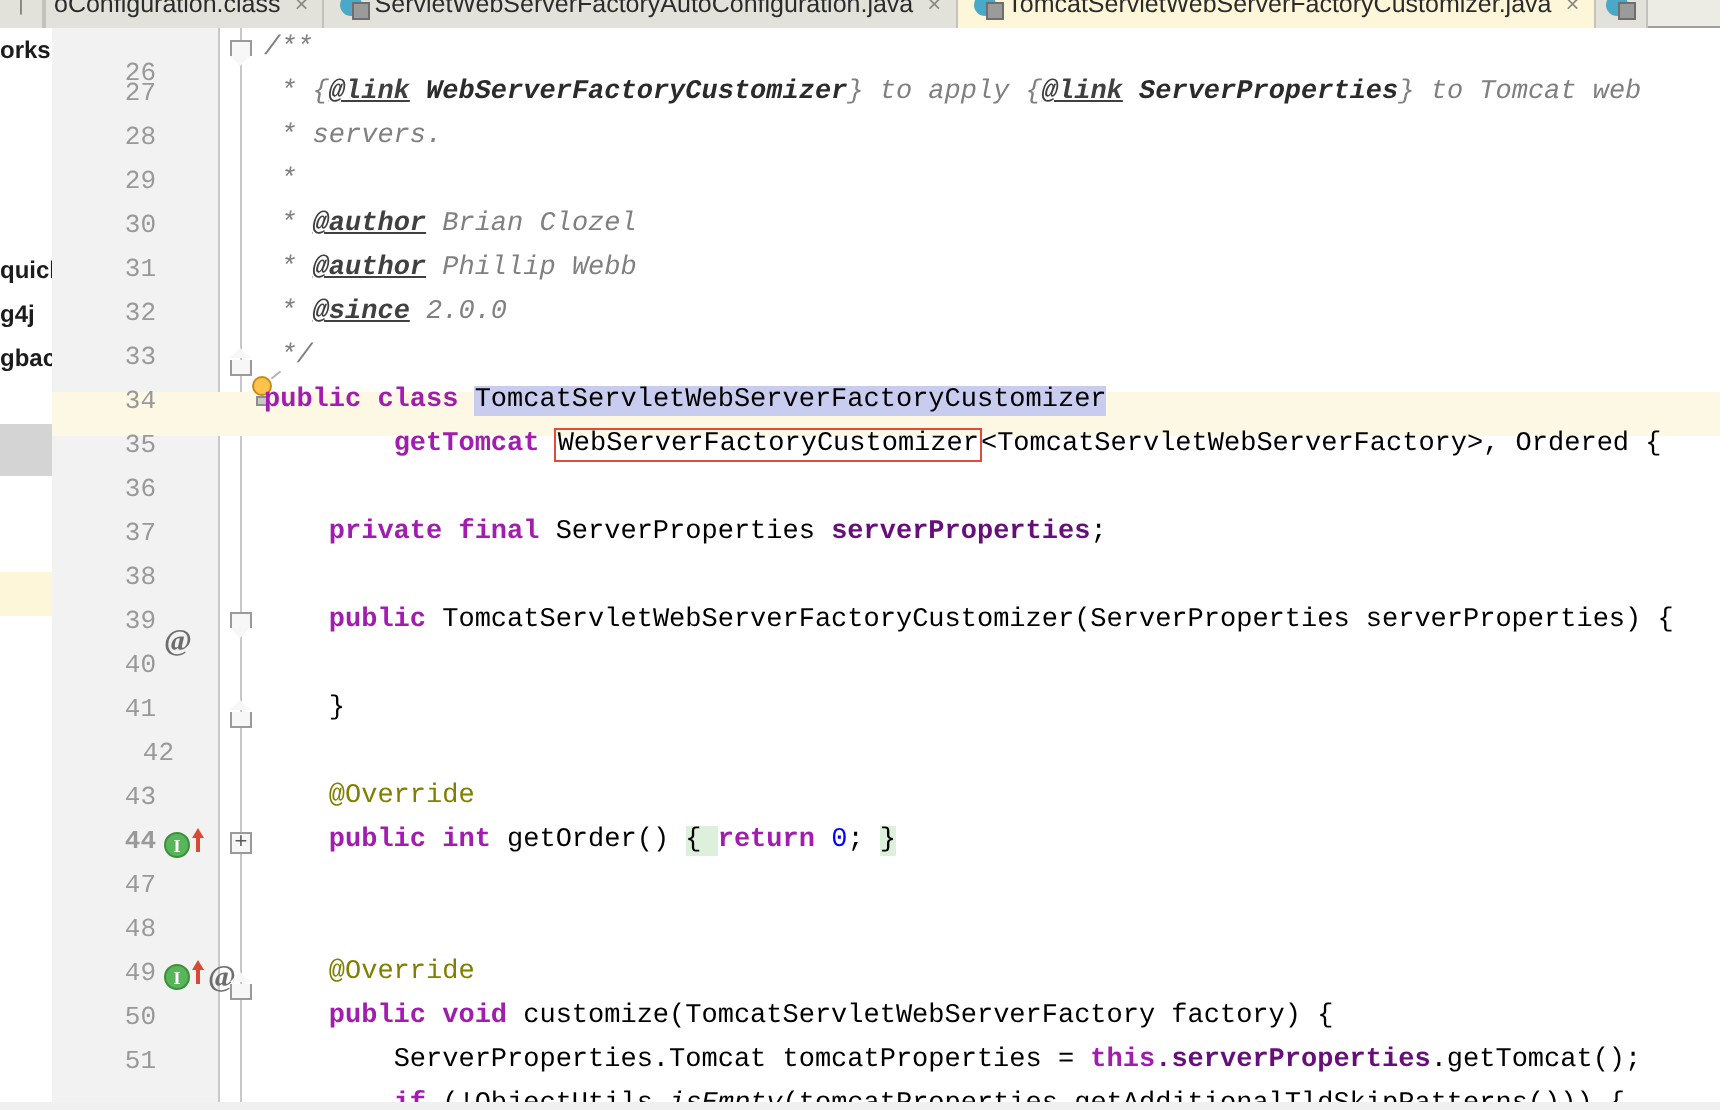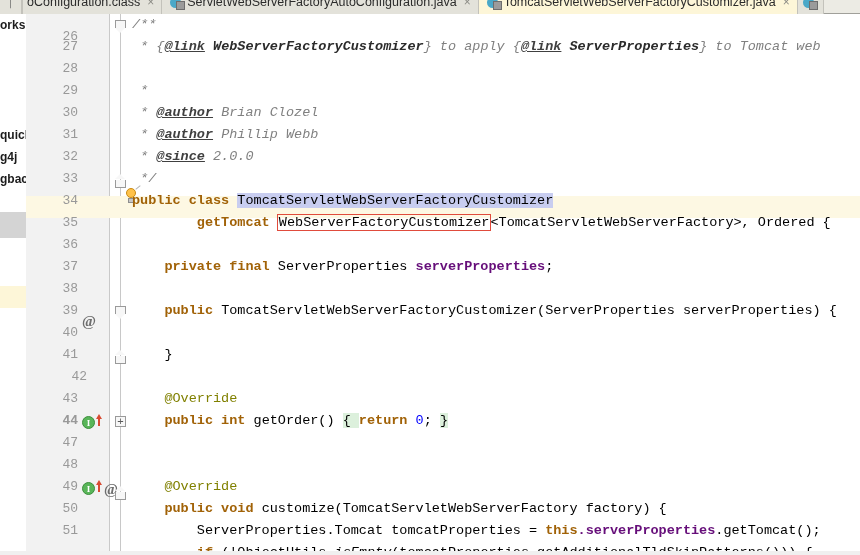--- a/index.html
+++ b/index.html
@@ -109,21 +109,21 @@
     white-space: pre;
   }
   .code {
     position: absolute; left: 22px; right: 0;
     font-family: "Liberation Mono", monospace;
     font-size: 13.5px; line-height: 22px;
     color: #000000; white-space: pre;
   }
 
   
-  .kw  { color: #a16207; font-weight: bold; }
+  .kw  { color: #a21caf; font-weight: bold; }
   .cmt { color: #808080; font-style: italic; }
   .tag { color: #404040; font-weight: bold; font-style: italic; text-decoration: underline; }
   .tagbold { color: #2b2b2b; font-weight: bold; font-style: italic; }
   .anno{ color: #808000; }
   .fld { color: #660e7a; font-weight: bold; }
   .num { color: #0000ff; }
   .stc { color: #000000; font-style: italic; }
   .sel { background: #c8cdf0; }
   .matchbrace { background: #dcf0dc; }
 
@@ -291,20 +291,21 @@
       <div class="base"></div>
       <div class="ray"></div>
     </div>
 
     <div class="codearea">
 
       <div class="code" style="top:0px;"><span class="cmt">/**</span></div>
 
       <div class="code" style="top:22px;"><span class="cmt"> * {</span><span class="tag">@link</span><span class="cmt"> </span><span class="tagbold">WebServerFactoryCustomizer</span><span class="cmt">} to apply {</span><span class="tag">@link</span><span class="cmt"> </span><span class="tagbold">ServerProperties</span><span class="cmt">} to Tomcat web</span></div>
 
+      <div class="code" style="top:44px;"><span class="cmt"> * servers.</span></div>
       <div class="code" style="top:66px;"><span class="cmt"> *</span></div>
 
       <div class="code" style="top:88px;"><span class="cmt"> * </span><span class="tag">@author</span><span class="cmt"> Brian Clozel</span></div>
 
       <div class="code" style="top:110px;"><span class="cmt"> * </span><span class="tag">@author</span><span class="cmt"> Phillip Webb</span></div>
 
       <div class="code" style="top:132px;"><span class="cmt"> * </span><span class="tag">@since</span><span class="cmt"> 2.0.0</span></div>
 
       <div class="code" style="top:154px;"><span class="cmt"> */</span></div>
 

